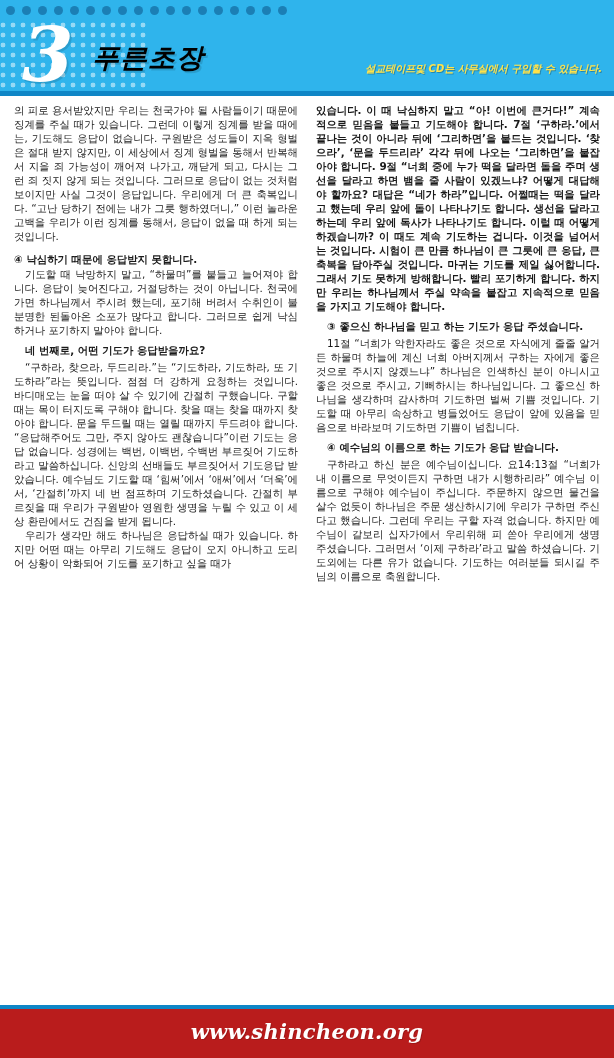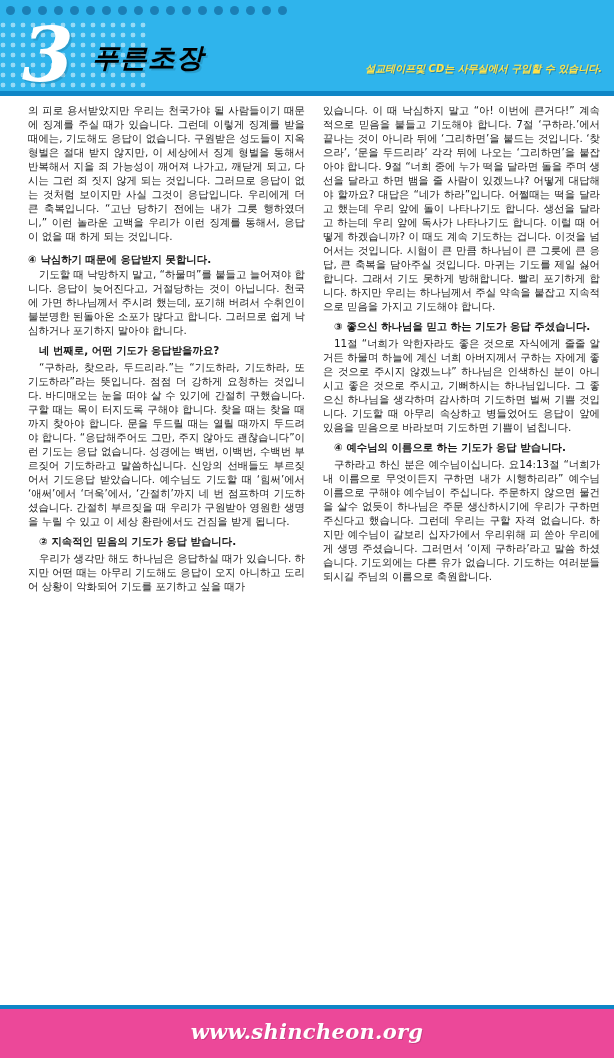--- a/index.html
+++ b/index.html
@@ -75,21 +75,21 @@
     position:absolute; left:0; bottom:0; width:614px; height:5px;
     background:#0f86c6;
   }
 
   
   .content {
     position:absolute;
     top: 100px; left: 0;
     width: 614px;
     height: 905px;
-    padding: 4px 14px 0 28px;
+    padding: 4px 14px 0 14px;
   }
   .cols {
     column-count: 2;
     column-gap: 18px;
     height: 900px;
     font-size: 10.4px;
     line-height: 1.345;
     color: #1a1a1a;
     text-align: justify;
     word-break: break-all;
@@ -104,28 +104,28 @@
     text-indent: 0;
     margin-top: 9px;
     margin-bottom: 1px;
   }
   .cols p.subq {
     font-weight: bold;
     text-indent: 11px;
     margin-top: 6px;
     margin-bottom: 3px;
   }
-  .cols p.gap { margin-top: 1px; }
+  .cols p.gap { margin-top: 1px; font-weight: bold; }
 
   
   .footer {
     position:absolute;
     left:0; bottom:0;
     width:614px; height:53px;
-    background:#ec4899;
+    background:#b91c1c;
     text-decoration:underline;
   }
   .footer .ftop {
     position:absolute; left:0; top:0; width:614px; height:4px;
     background:#0f86c6;
   }
   .footer .url {
     position:absolute;
     width:614px;
     top: 14px;
@@ -172,21 +172,20 @@
   <div class="header-underline"></div>
 </div>
 
 <div class="content">
   <div class="cols">
     <p class="noind">의 피로 용서받았지만 우리는 천국가야 될 사람들이기 때문에 징계를 주실 때가 있습니다. 그런데 이렇게 징계를 받을 때에는, 기도해도 응답이 없습니다. 구원받은 성도들이 지옥 형벌은 절대 받지 않지만, 이 세상에서 징계 형벌을 통해서 반복해서 지을 죄 가능성이 깨어져 나가고, 깨닫게 되고, 다시는 그런 죄 짓지 않게 되는 것입니다. 그러므로 응답이 없는 것처럼 보이지만 사실 그것이 응답입니다. 우리에게 더 큰 축복입니다. “고난 당하기 전에는 내가 그릇 행하였더니,” 이런 놀라운 고백을 우리가 이런 징계를 통해서, 응답이 없을 때 하게 되는 것입니다.</p>
     <p class="sub">④ 낙심하기 때문에 응답받지 못합니다.</p>
     <p>기도할 때 낙망하지 말고, “하물며”를 붙들고 늘어져야 합니다. 응답이 늦어진다고, 거절당하는 것이 아닙니다. 천국에 가면 하나님께서 주시려 했는데, 포기해 버려서 수취인이 불분명한 된돌아온 소포가 많다고 합니다. 그러므로 쉽게 낙심하거나 포기하지 말아야 합니다.</p>
     <p class="subq">네 번째로, 어떤 기도가 응답받을까요?</p>
     <p>“구하라, 찾으라, 두드리라.”는 “기도하라, 기도하라, 또 기도하라”라는 뜻입니다. 점점 더 강하게 요청하는 것입니다. 바디매오는 눈을 떠야 살 수 있기에 간절히 구했습니다. 구할 때는 목이 터지도록 구해야 합니다. 찾을 때는 찾을 때까지 찾아야 합니다. 문을 두드릴 때는 열릴 때까지 두드려야 합니다. “응답해주어도 그만, 주지 않아도 괜찮습니다”이런 기도는 응답 없습니다. 성경에는 백번, 이백번, 수백번 부르짖어 기도하라고 말씀하십니다. 신앙의 선배들도 부르짖어서 기도응답 받았습니다. 예수님도 기도할 때 ‘힘써’에서 ‘애써’에서 ‘더욱’에서, ‘간절히’까지 네 번 점프하며 기도하셨습니다. 간절히 부르짖을 때 우리가 구원받아 영원한 생명을 누릴 수 있고 이 세상 환란에서도 건짐을 받게 됩니다.</p>
-    <p class="subq">② 지속적인 믿음의 기도가 응답 받습니다.</p>
     <p>우리가 생각만 해도 하나님은 응답하실 때가 있습니다. 하지만 어떤 때는 아무리 기도해도 응답이 오지 아니하고 도리어 상황이 악화되어 기도를 포기하고 싶을 때가</p>
 
     <p class="noind gap">있습니다. 이 때 낙심하지 말고 “아! 이번에 큰거다!” 계속적으로 믿음을 붙들고 기도해야 합니다. 7절 ‘구하라.’에서 끝나는 것이 아니라 뒤에 ‘그리하면’을 붙드는 것입니다. ‘찾으라’, ‘문을 두드리라’ 각각 뒤에 나오는 ‘그리하면’을 붙잡아야 합니다. 9절 “너희 중에 누가 떡을 달라면 돌을 주며 생선을 달라고 하면 뱀을 줄 사람이 있겠느냐? 어떻게 대답해야 할까요? 대답은 “네가 하라”입니다. 어쩔때는 떡을 달라고 했는데 우리 앞에 돌이 나타나기도 합니다. 생선을 달라고 하는데 우리 앞에 독사가 나타나기도 합니다. 이럴 때 어떻게 하겠습니까? 이 때도 계속 기도하는 겁니다. 이것을 넘어서는 것입니다. 시험이 큰 만큼 하나님이 큰 그릇에 큰 응답, 큰 축복을 담아주실 것입니다. 마귀는 기도를 제일 싫어합니다. 그래서 기도 못하게 방해합니다. 빨리 포기하게 합니다. 하지만 우리는 하나님께서 주실 약속을 붙잡고 지속적으로 믿음을 가지고 기도해야 합니다.</p>
     <p class="subq">③ 좋으신 하나님을 믿고 하는 기도가 응답 주셨습니다.</p>
     <p>11절 “너희가 악한자라도 좋은 것으로 자식에게 줄줄 알거든 하물며 하늘에 계신 너희 아버지께서 구하는 자에게 좋은 것으로 주시지 않겠느냐” 하나님은 인색하신 분이 아니시고 좋은 것으로 주시고, 기뻐하시는 하나님입니다. 그 좋으신 하나님을 생각하며 감사하며 기도하면 벌써 기쁨 것입니다. 기도할 때 아무리 속상하고 병들었어도 응답이 앞에 있음을 믿음으로 바라보며 기도하면 기쁨이 넘칩니다.</p>
     <p class="subq">④ 예수님의 이름으로 하는 기도가 응답 받습니다.</p>
     <p>구하라고 하신 분은 예수님이십니다. 요14:13절 “너희가 내 이름으로 무엇이든지 구하면 내가 시행하리라” 예수님 이름으로 구해야 예수님이 주십니다. 주문하지 않으면 물건을 살수 없듯이 하나님은 주문 생산하시기에 우리가 구하면 주신다고 했습니다. 그런데 우리는 구할 자격 없습니다. 하지만 예수님이 갈보리 십자가에서 우리위해 피 쏟아 우리에게 생명 주셨습니다. 그러면서 ‘이제 구하라’라고 말씀 하셨습니다. 기도외에는 다른 유가 없습니다. 기도하는 여러분들 되시길 주님의 이름으로 축원합니다.</p>
   </div>
 </div>
 

